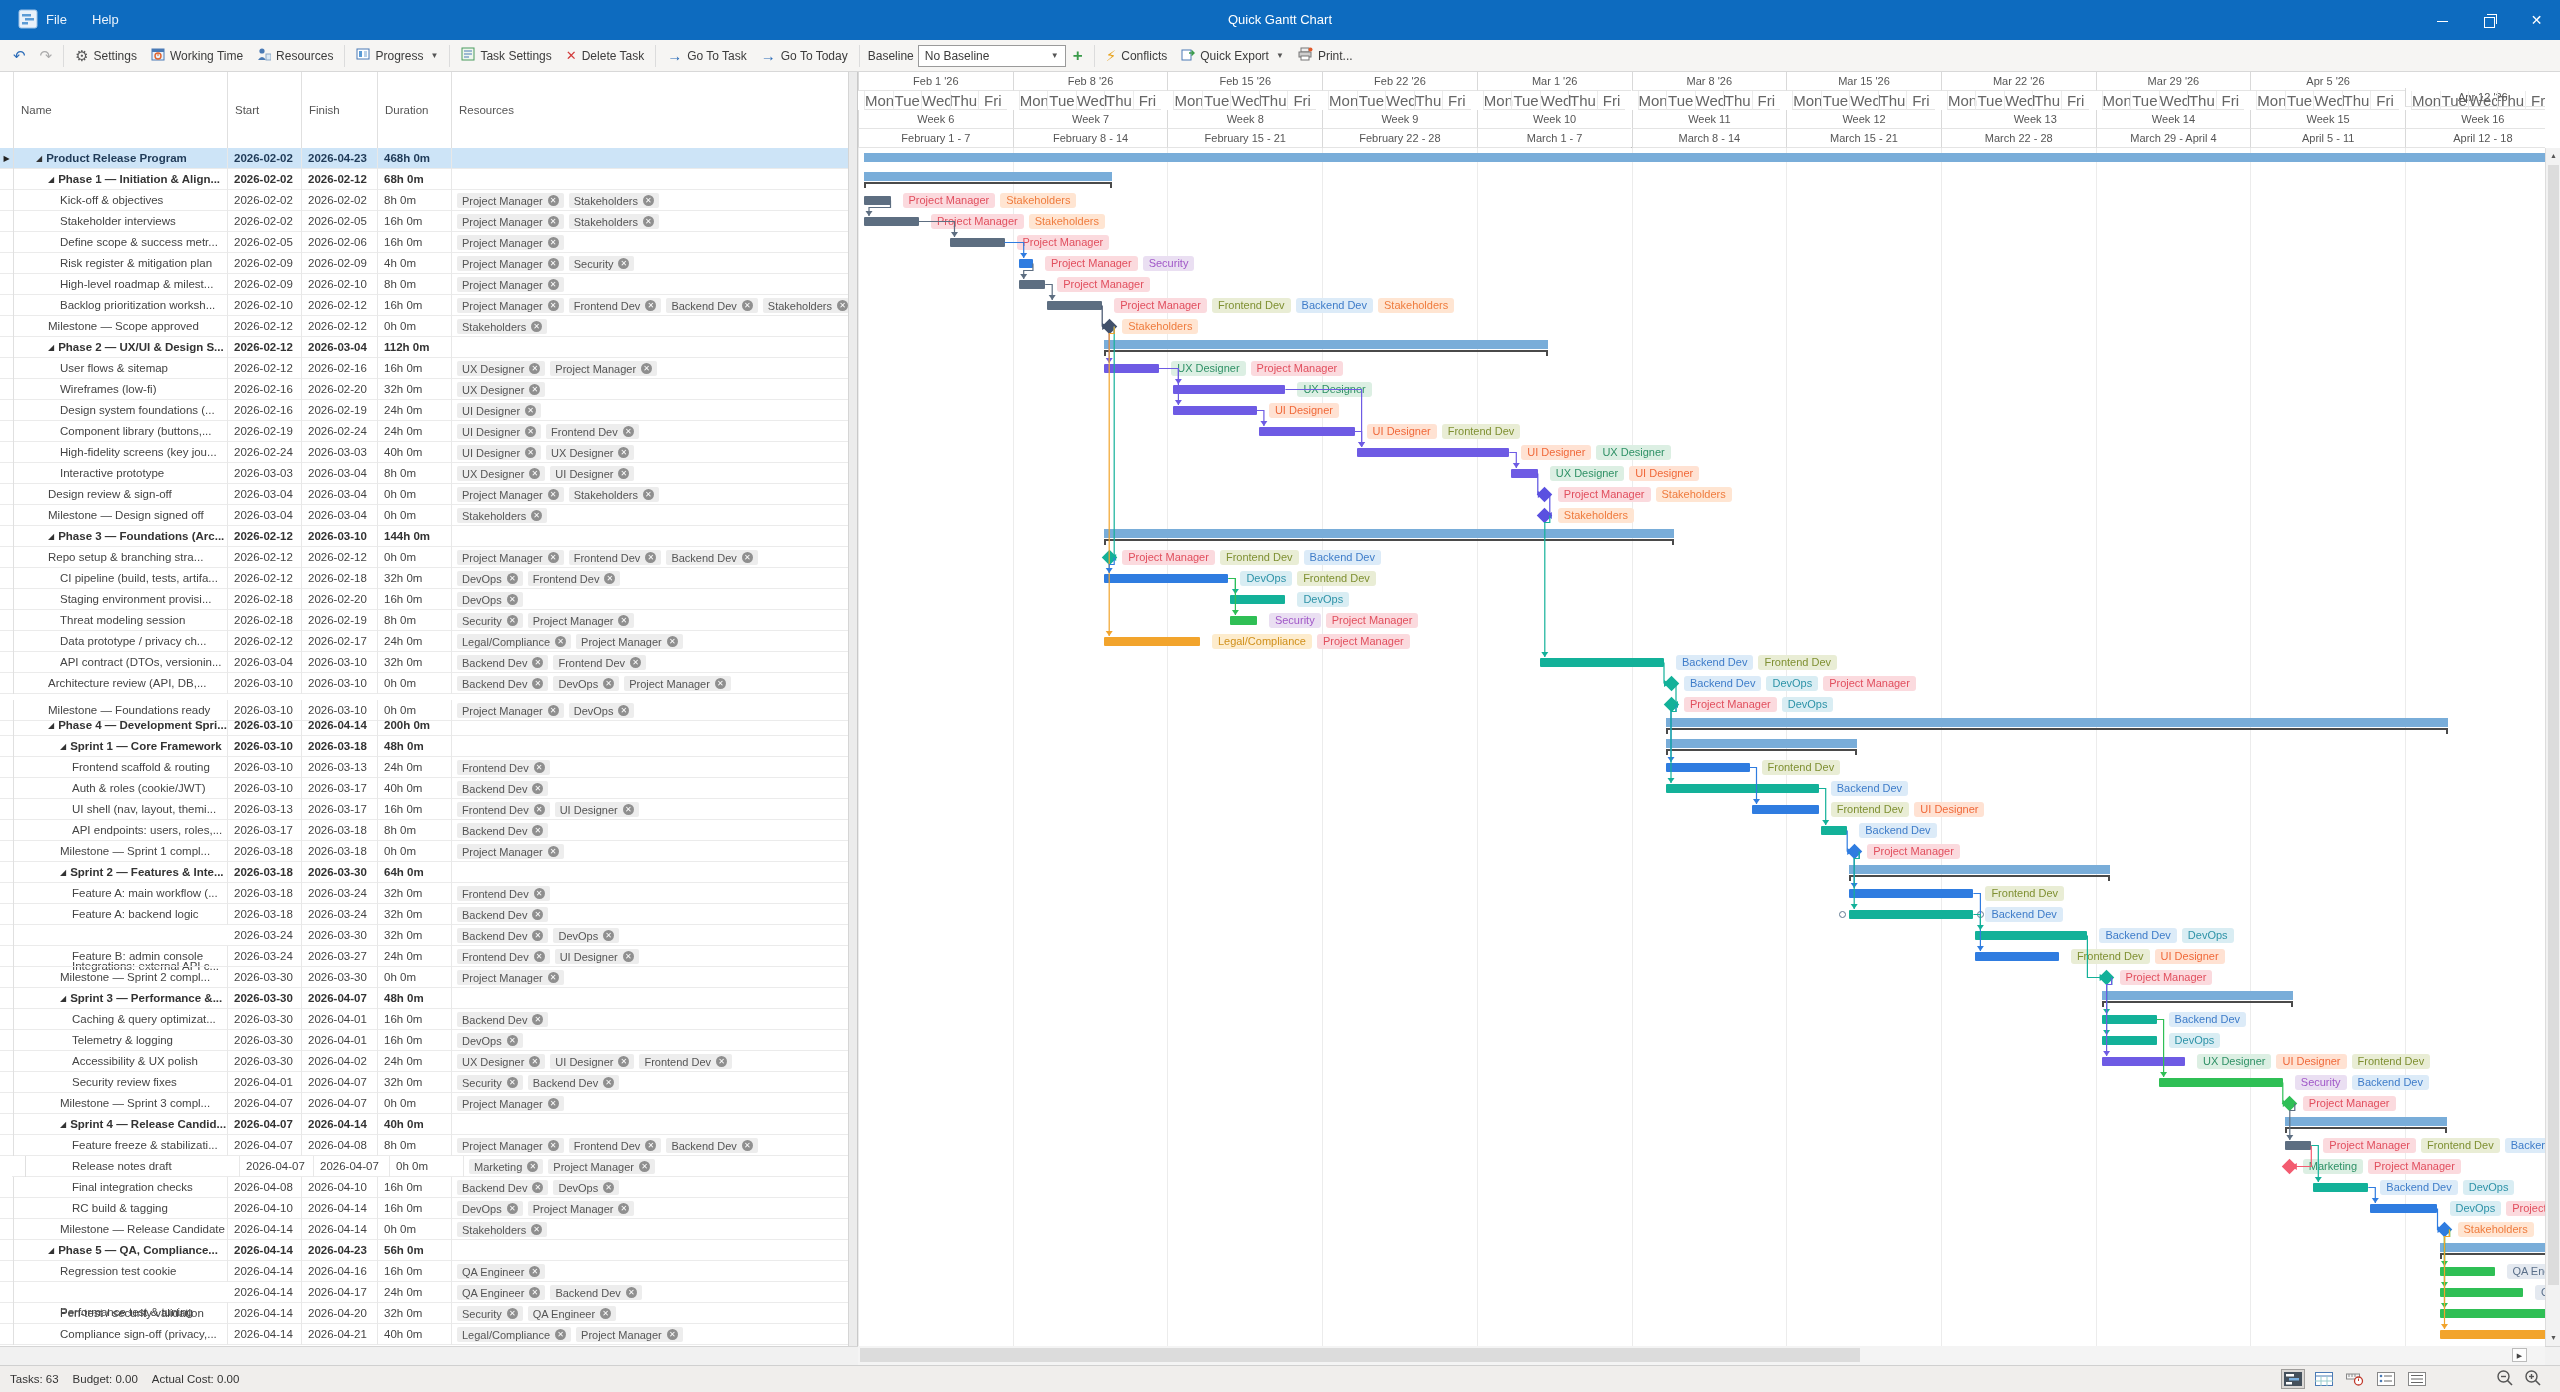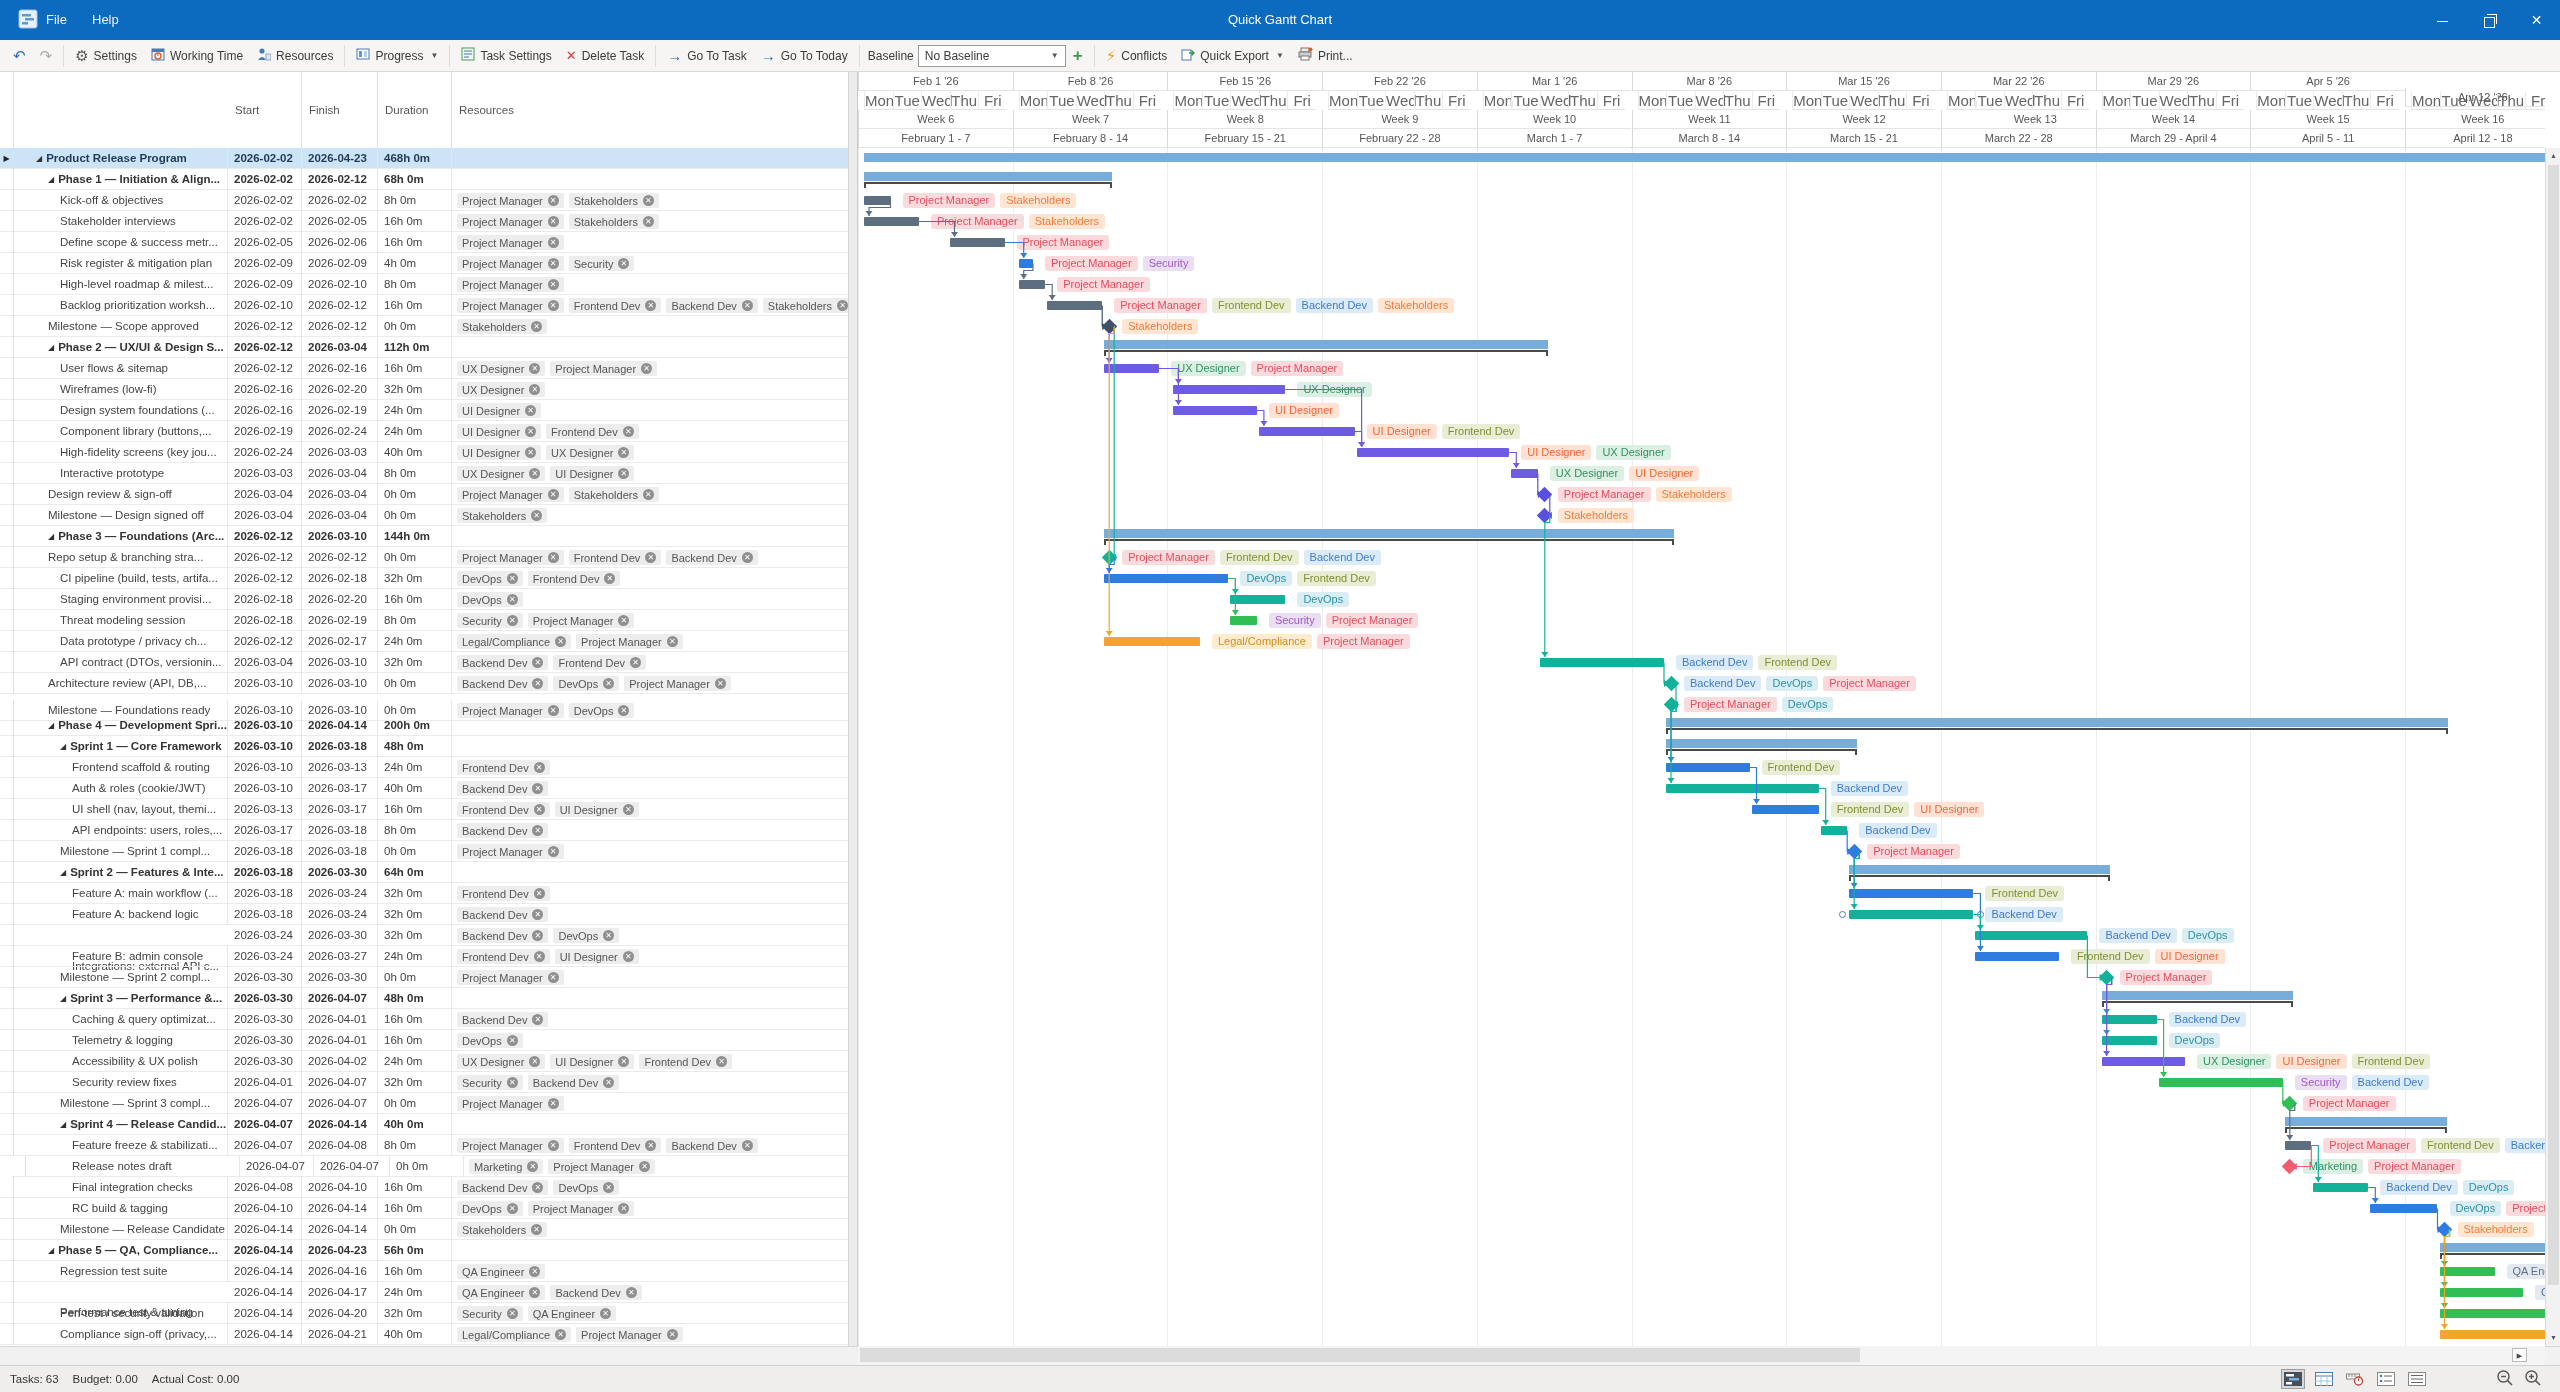--- a/index.html
+++ b/index.html
@@ -201,20 +201,21 @@
             <circle cx="12.5" cy="2.5" r="2" fill="#e05a2b"></circle>
           </svg></span>
         <span>Print...</span>
       </span>
   </div>
 
   <div id="main">
     <div id="table-pane">
       <div id="table-header">
         <div class="hcell" style="left:0;width:14px;padding:0"></div>
+        <div class="hcell" style="left:14px;width:214px">Name</div>
         <div class="hcell" style="left:228px;width:74px">Start</div>
         <div class="hcell" style="left:302px;width:76px">Finish</div>
         <div class="hcell" style="left:378px;width:74px">Duration</div>
         <div class="hcell" style="left:452px;width:396px;border-right:none">Resources</div>
       </div>
       <div id="tbody">
           <div class="trow sel sum" style="top: 0px;">
             <div class="tg">▶</div>
             <div class="tc tc-name" style="padding-left: 22px;"><span class="tcaret">◢</span><span>Product Release Program</span></div>
             <div class="tc tc-start">2026-02-02</div>
@@ -972,21 +973,21 @@
           <div class="trow sum" style="top: 1092px;">
             <div class="tg"></div>
             <div class="tc tc-name" style="padding-left: 34px;"><span class="tcaret">◢</span><span>Phase 5 — QA, Compliance...</span></div>
             <div class="tc tc-start">2026-04-14</div>
             <div class="tc tc-finish">2026-04-23</div>
             <div class="tc tc-dur">56h 0m</div>
             <div class="tc tc-res"></div>
           </div>
           <div class="trow" style="top: 1113px;">
             <div class="tg"></div>
-            <div class="tc tc-name" style="padding-left: 46px;"><span>Regression test suite</span></div>
+            <div class="tc tc-name" style="padding-left: 46px;"><span>Regression test cookie</span></div>
             <div class="tc tc-start">2026-04-14</div>
             <div class="tc tc-finish">2026-04-16</div>
             <div class="tc tc-dur">16h 0m</div>
             <div class="tc tc-res">
               <span class="gchip">
                 <span>QA Engineer</span>
                 <span class="x">✕</span>
               </span>
             </div>
           </div>

